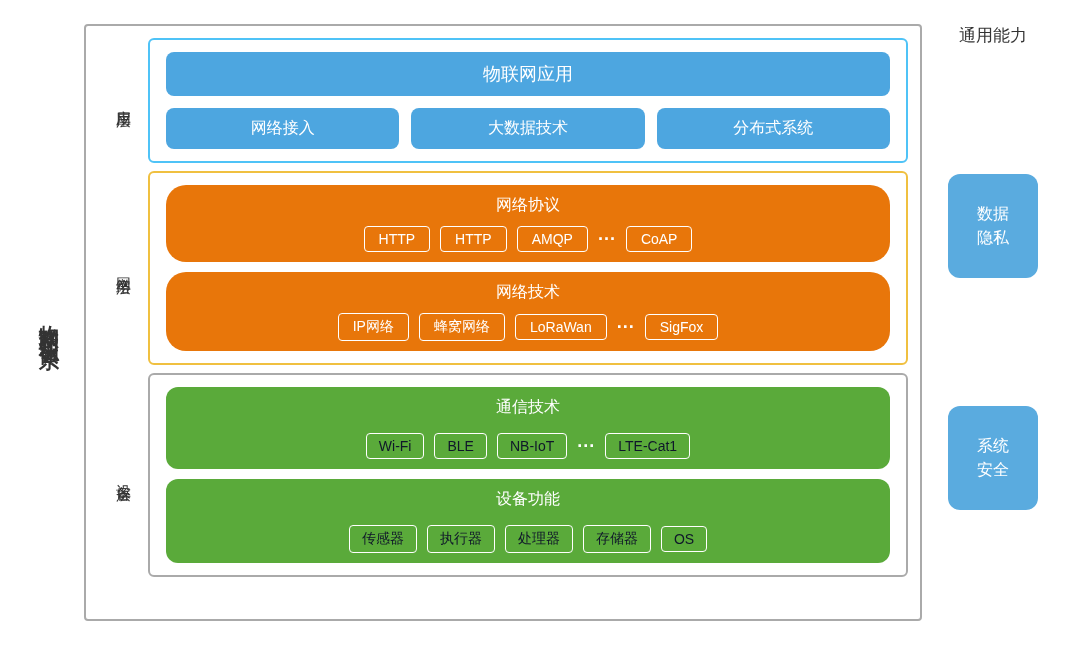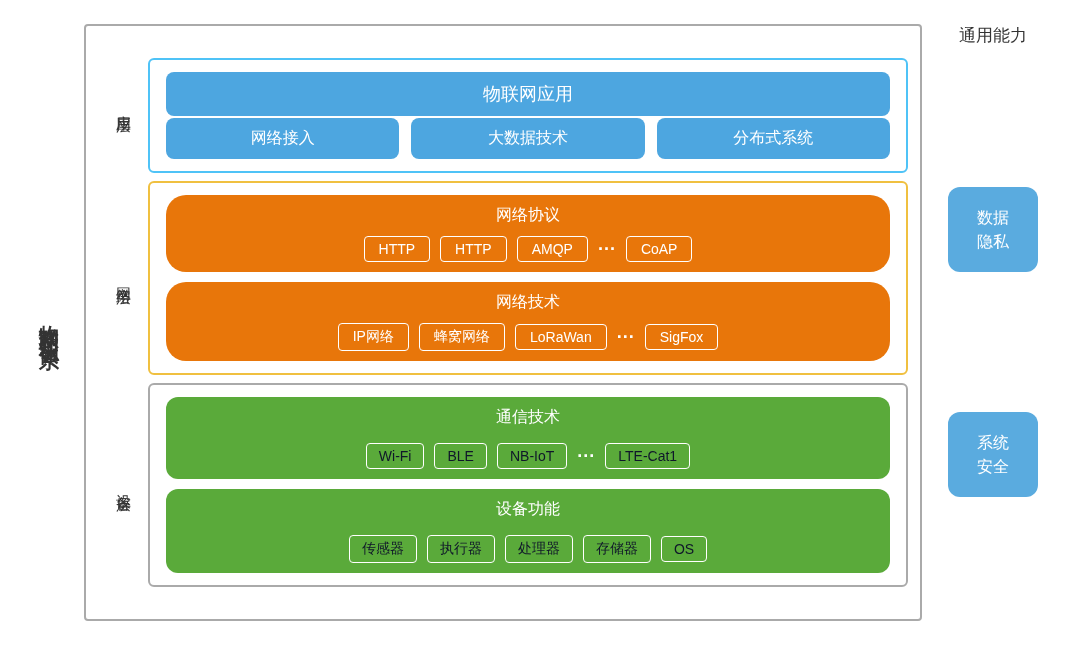--- a/index.html
+++ b/index.html
@@ -41,24 +41,23 @@
       border-radius: 4px;
       padding: 12px;
     }
     
     .app-layer {
       border: 2px solid #4fc3f7;
       border-radius: 6px;
       padding: 12px 16px;
       display: flex;
       flex-direction: column;
-      gap: 2px;
+      gap: 12px;
       background: #fff;
       position: relative;
-      margin-top: 20px;
     }
     .app-row-top {
       display: flex;
       justify-content: center;
     }
     .app-full-box {
       background: #4da6e0;
       color: #fff;
       border-radius: 8px;
       padding: 10px 0;
@@ -180,21 +179,21 @@
       font-size: 17px;
       color: #333;
       font-weight: normal;
       text-align: center;
     }
     .right-box {
       background: #5aabdf;
       color: #fff;
       border-radius: 12px;
       width: 90px;
-      height: 85px;
+      height: 104px;
       display: flex;
       align-items: center;
       justify-content: center;
       font-size: 16px;
       text-align: center;
       line-height: 1.5;
     }
     .right-spacer {
       flex: 1;
     }

